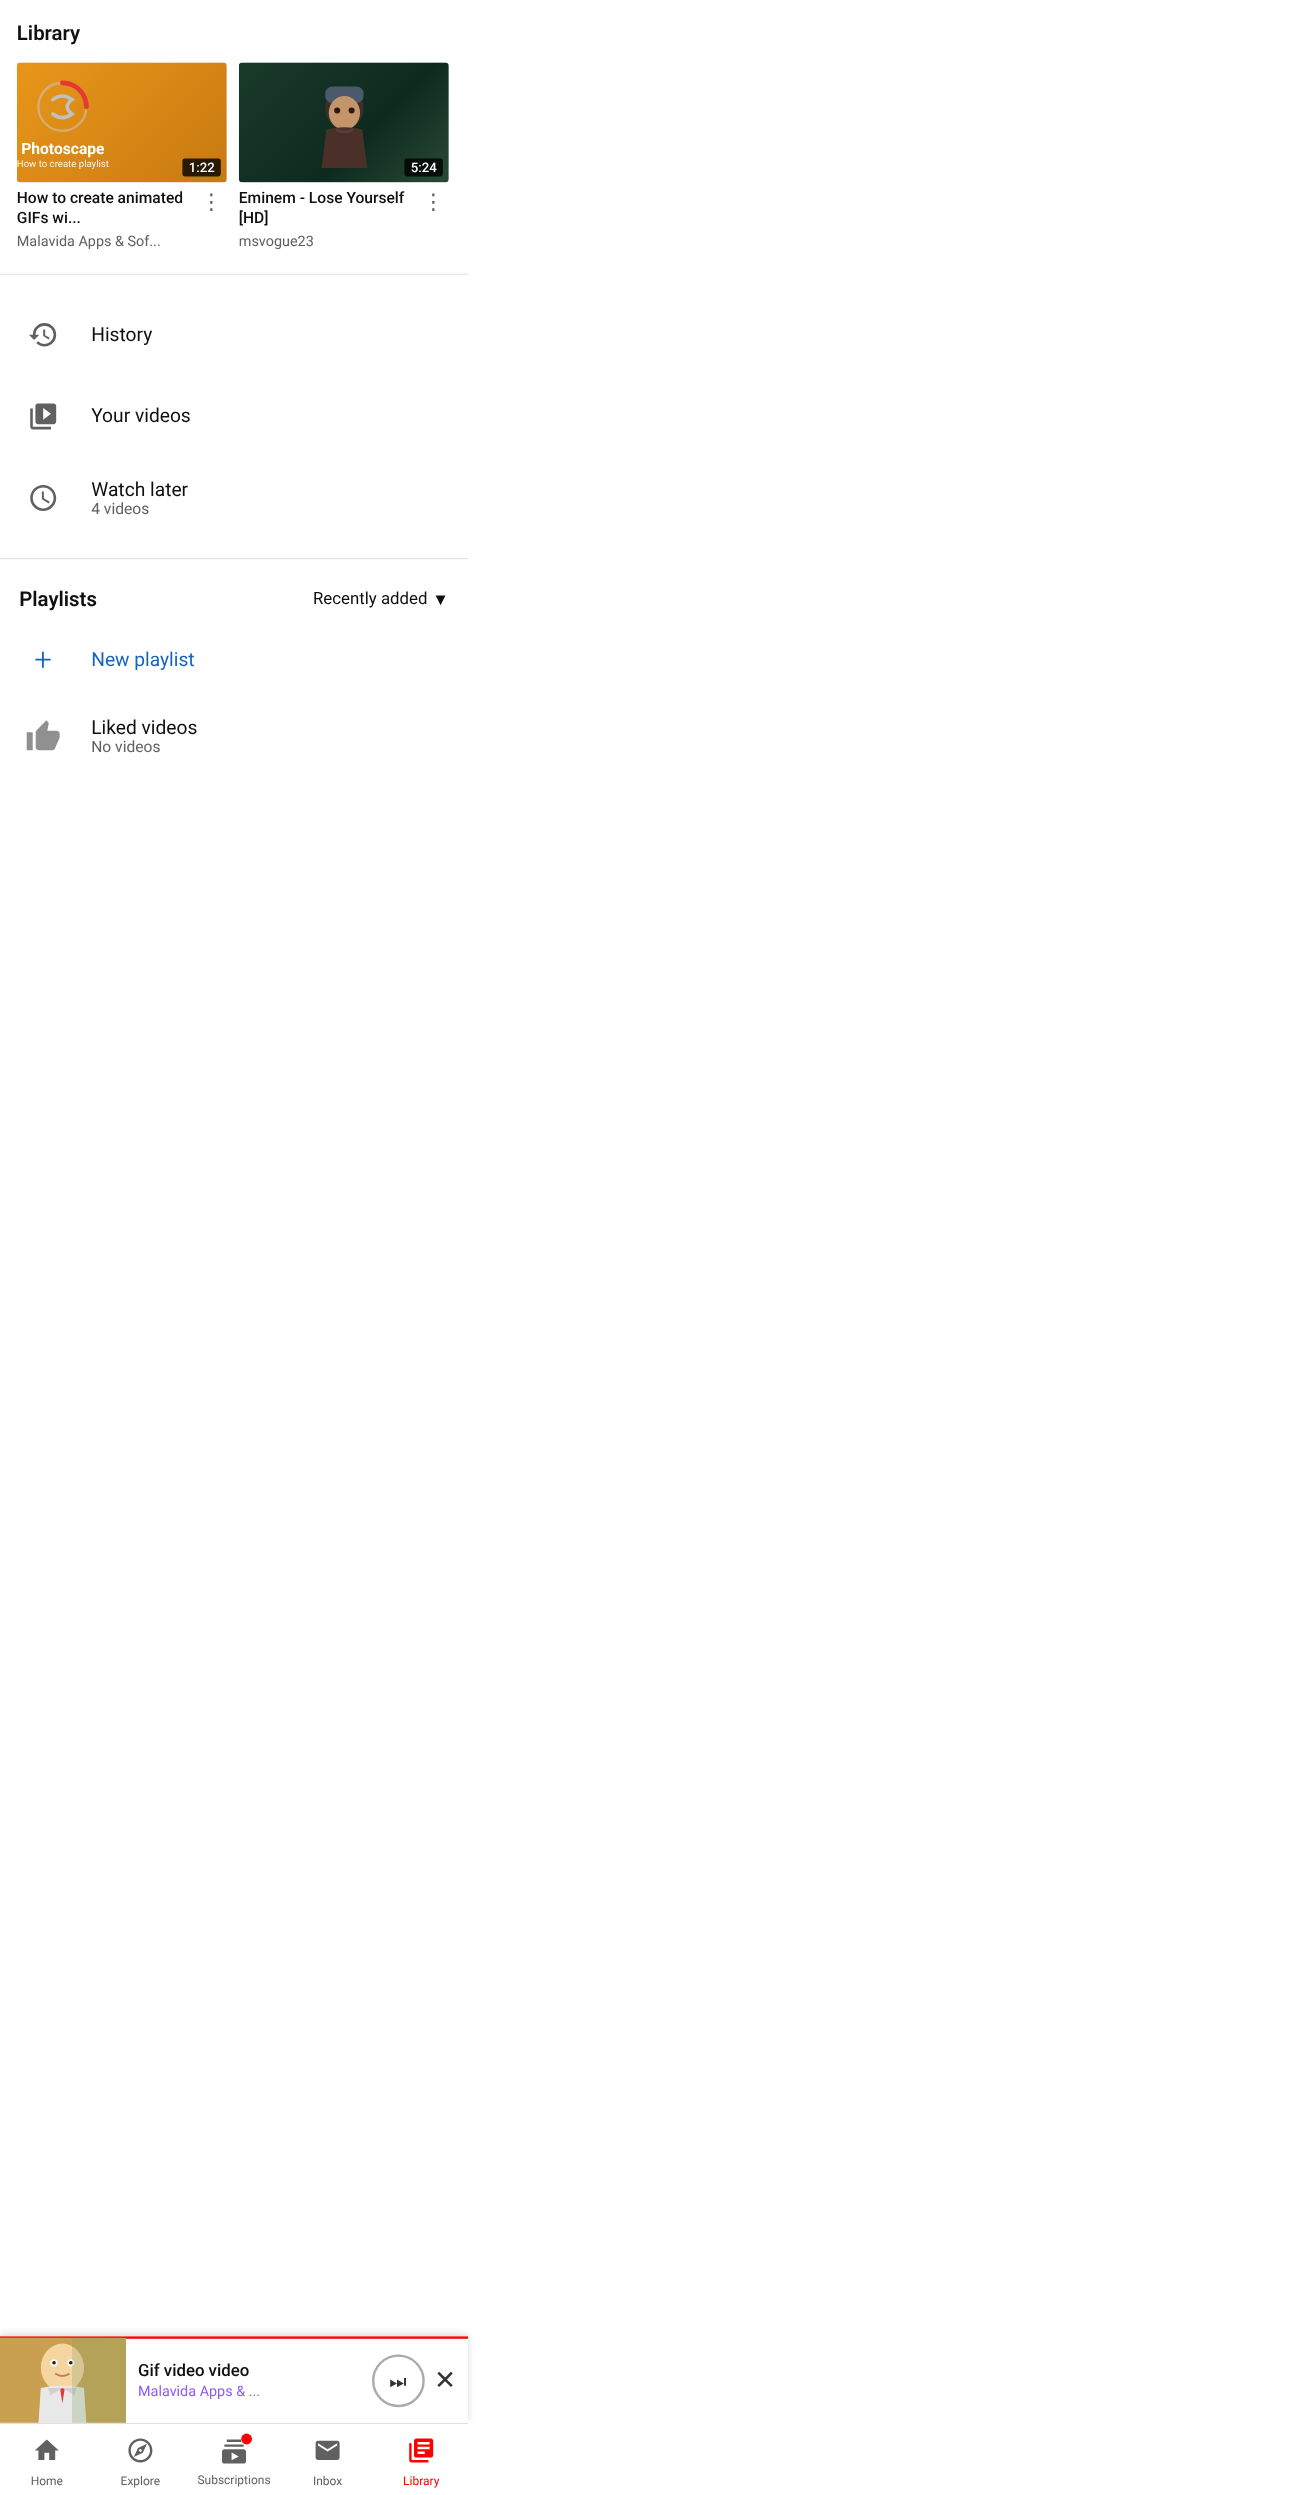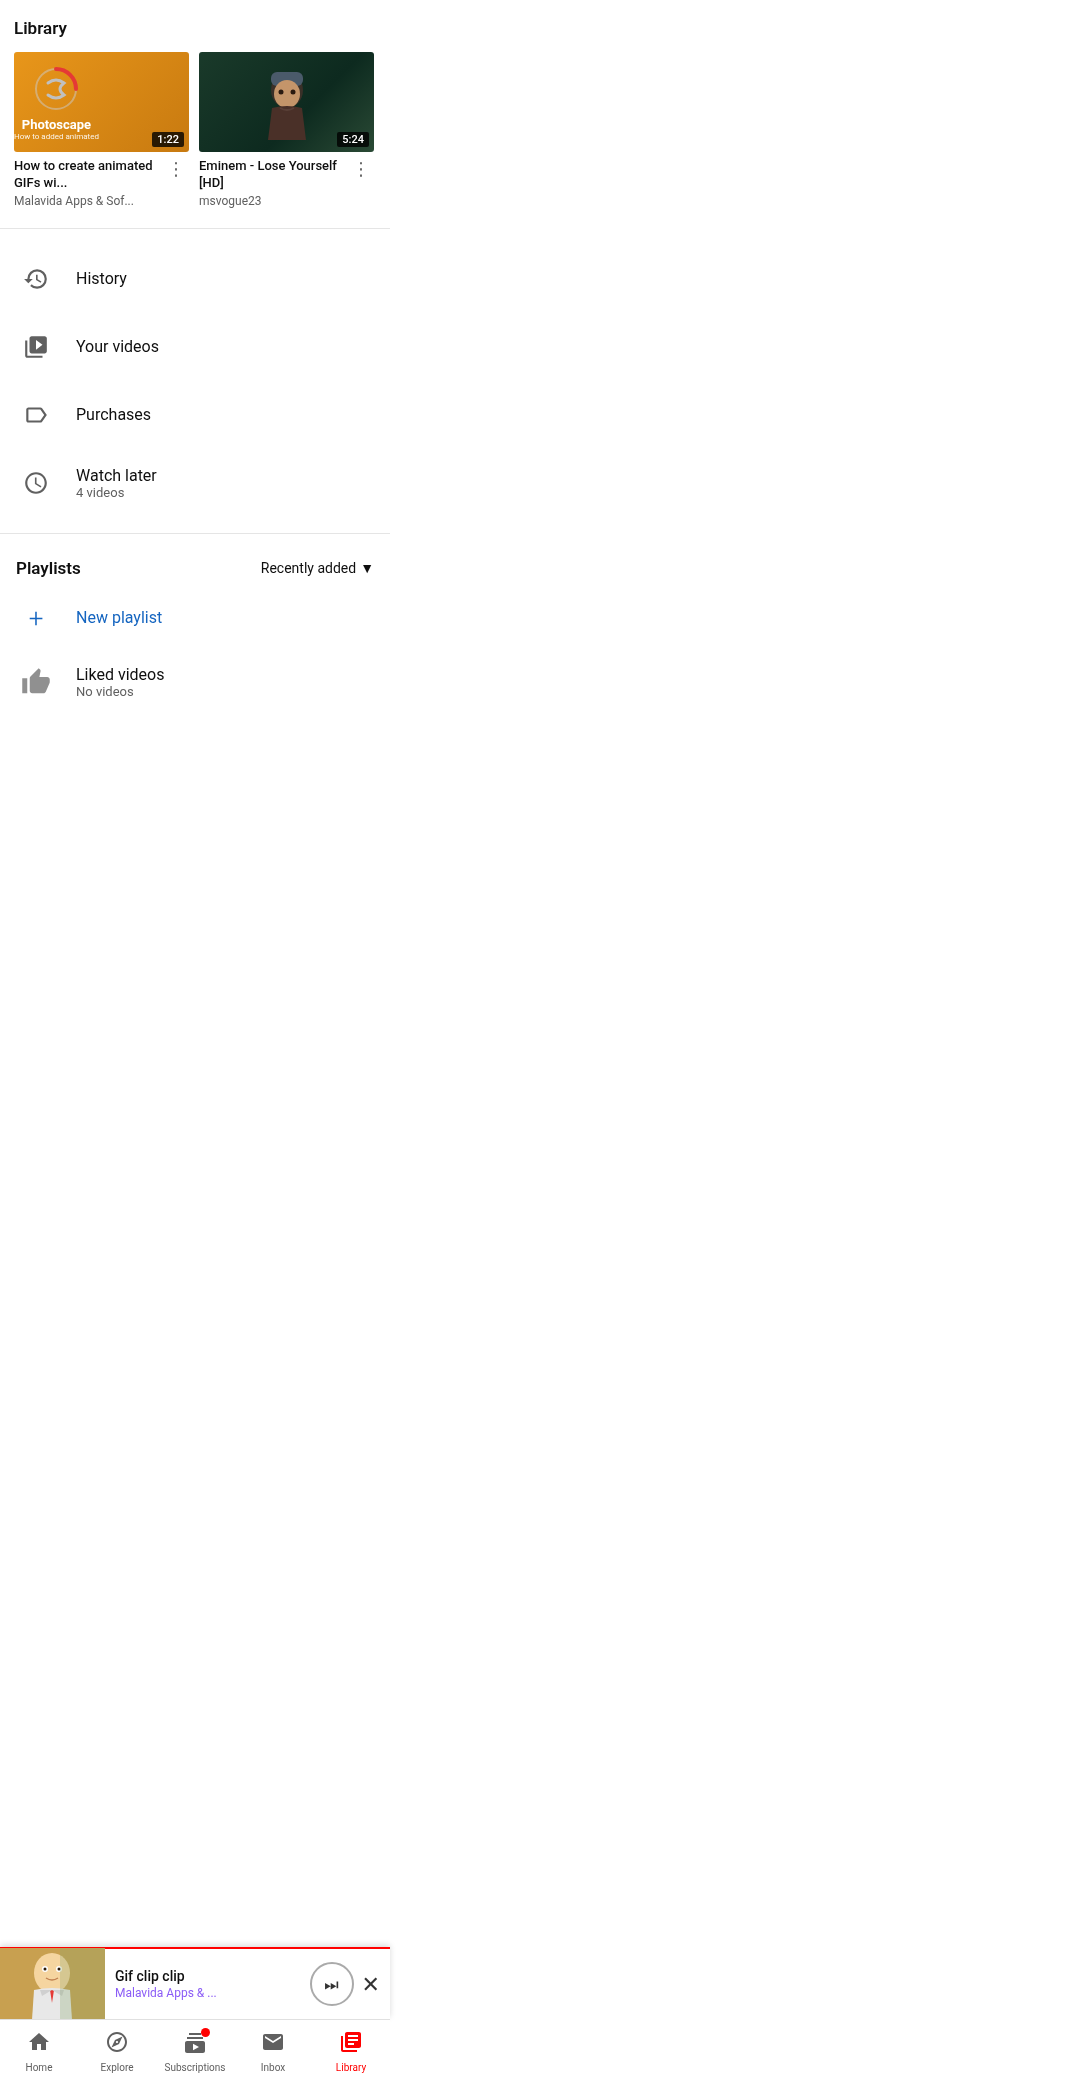--- a/index.html
+++ b/index.html
@@ -377,21 +377,21 @@
 
             <svg class="ps-logo-svg" viewBox="0 0 52 52">
 
               <circle cx="26" cy="26" r="20" fill="none" stroke="#ccc" stroke-width="2" opacity="0.5"></circle>
 
               <path d="M18 20 Q26 14 34 20 Q26 26 34 32 Q26 38 18 32" fill="none" stroke="#c0c0c0" stroke-width="3" stroke-linecap="round"></path>
 
               <path d="M26 6 A20 20 0 0 1 46 26" fill="none" stroke="#e53935" stroke-width="4" stroke-linecap="round"></path>
             </svg>
             <div class="photoscape-text">Photoscape</div>
-            <div class="photoscape-sub">How to added animated</div>
+            <div class="photoscape-sub">How to create playlist</div>
           </div>
         </div>
         <div class="duration-badge">1:22</div>
 
       </div>
       <div class="video-info">
         <div class="video-meta">
           <div class="video-title">How to create animated GIFs wi...</div>
           <div class="video-channel">Malavida Apps &amp; Sof...</div>
         </div>
@@ -452,30 +452,20 @@
     <div class="menu-icon">
       <svg viewBox="0 0 24 24">
         <path d="M4 6H2v14c0 1.1.9 2 2 2h14v-2H4V6zm16-4H8c-1.1 0-2 .9-2 2v12c0 1.1.9 2 2 2h12c1.1 0 2-.9 2-2V4c0-1.1-.9-2-2-2zm-8 12.5v-9l6 4.5-6 4.5z"></path>
       </svg>
     </div>
     <div class="menu-label-wrap">
       <span class="menu-label">Your videos</span>
     </div>
   </div>
 
-  <div class="menu-item">
-    <div class="menu-icon">
-      <svg viewBox="0 0 24 24">
-        <path d="M17.63 5.84C17.27 5.33 16.67 5 16 5L5 5.01C3.9 5.01 3 5.9 3 7v10c0 1.1.9 1.99 2 1.99L16 19c.67 0 1.27-.33 1.63-.84L22 12l-4.37-6.16zM16 17H5V7h11l3.55 5L16 17z"></path>
-      </svg>
-    </div>
-    <div class="menu-label-wrap">
-      <span class="menu-label">Purchases</span>
-    </div>
-  </div>
 
   <div class="menu-item">
     <div class="menu-icon">
       <svg viewBox="0 0 24 24">
         <path d="M12 2C6.5 2 2 6.5 2 12s4.5 10 10 10 10-4.5 10-10S17.5 2 12 2zm0 18c-4.41 0-8-3.59-8-8s3.59-8 8-8 8 3.59 8 8-3.59 8-8 8zm.5-13H11v6l5.25 3.15.75-1.23-4.5-2.67V7z"></path>
       </svg>
     </div>
     <div class="menu-label-wrap">
       <span class="menu-label">Watch later</span>
       <span class="menu-sublabel">4 videos</span>
@@ -534,21 +524,21 @@
         <path d="M50 42 L52 55 L54 42" fill="#e53935"></path>
 
         <path d="M52 42 L42 48 L40 42 Z" fill="#d0d0d0"></path>
         <path d="M52 42 L62 48 L64 42 Z" fill="#d0d0d0"></path>
 
         <rect x="60" y="0" width="45" height="72" fill="#8aaa70" opacity="0.3"></rect>
       </svg>
     </div>
   </div>
   <div class="mini-info">
-    <div class="mini-title">Gif clip clip</div>
+    <div class="mini-title">Gif video video</div>
     <div class="mini-channel">Malavida Apps &amp; ...</div>
   </div>
   <div class="mini-controls">
     <div class="mini-play-btn">⏭</div>
     <div class="mini-close-btn">✕</div>
   </div>
 </div>
 
 <div class="bottom-nav">
 

